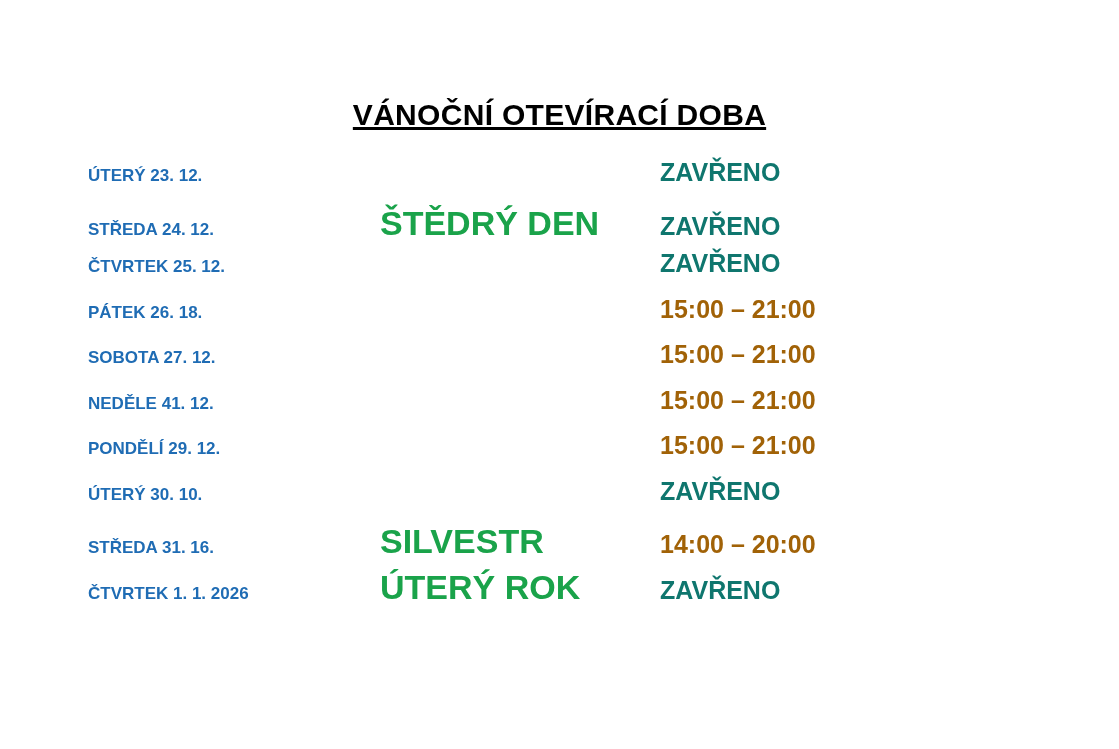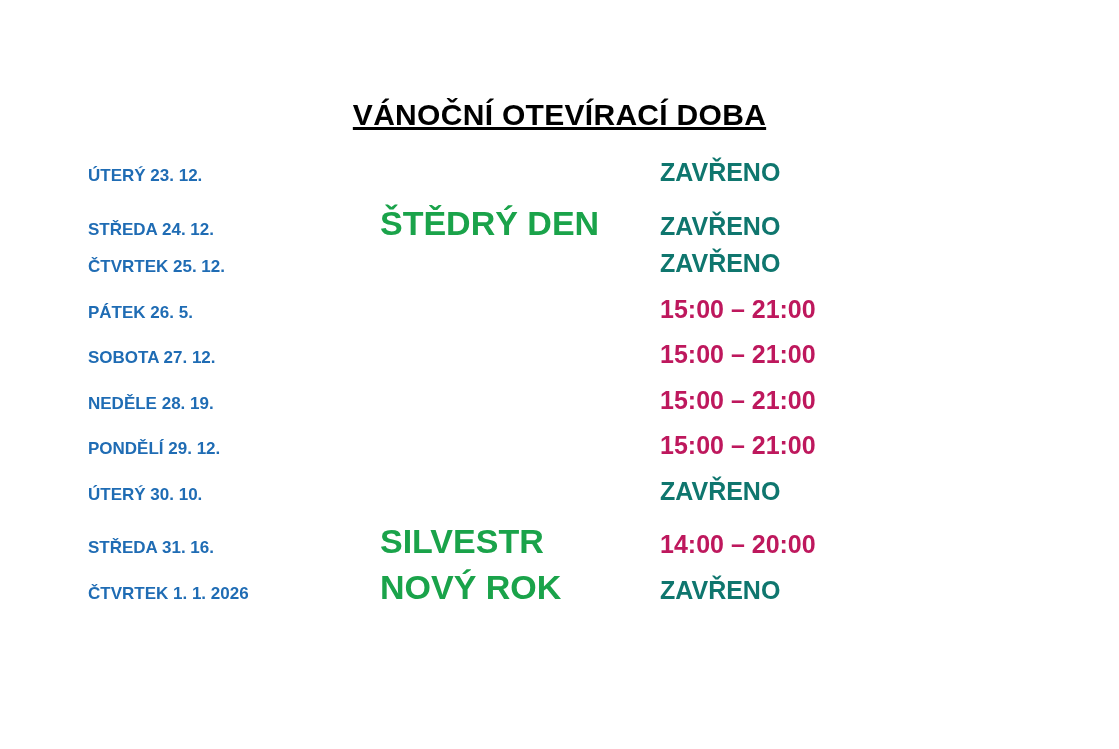--- a/index.html
+++ b/index.html
@@ -60,21 +60,21 @@
   .col-hours {
     flex: 1 1 auto;
     font-size: 25px;
     font-weight: bold;
     white-space: nowrap;
   }
   .hours-closed {
     color: #0f766e;
   }
   .hours-open {
-    color: #be185d;
+    color: #a16207;
   }
   .empty {
     visibility: hidden;
   }
 </style>
 </head>
 <body>
 
 <div class="page">
   <div class="title">VÁNOČNÍ OTEVÍRACÍ DOBA</div>
@@ -88,48 +88,48 @@
         <div class="col-day">STŘEDA 24. 12.</div>
         <div class="col-note">ŠTĚDRÝ DEN</div>
         <div class="col-hours hours-closed">ZAVŘENO</div>
       </div>
       <div class="row">
         <div class="col-day">ČTVRTEK 25. 12.</div>
         <div class="col-note empty"></div>
         <div class="col-hours hours-closed">ZAVŘENO</div>
       </div>
       <div class="row">
-        <div class="col-day">PÁTEK 26. 5.</div>
+        <div class="col-day">PÁTEK 26. 18.</div>
         <div class="col-note empty"></div>
         <div class="col-hours hours-open">15:00 – 21:00</div>
       </div>
       <div class="row">
         <div class="col-day">SOBOTA 27. 12.</div>
         <div class="col-note empty"></div>
         <div class="col-hours hours-open">15:00 – 21:00</div>
       </div>
       <div class="row">
-        <div class="col-day">NEDĚLE 28. 19.</div>
+        <div class="col-day">NEDĚLE 41. 12.</div>
         <div class="col-note empty"></div>
         <div class="col-hours hours-open">15:00 – 21:00</div>
       </div>
       <div class="row">
         <div class="col-day">PONDĚLÍ 29. 12.</div>
         <div class="col-note empty"></div>
         <div class="col-hours hours-open">15:00 – 21:00</div>
       </div>
       <div class="row">
         <div class="col-day">ÚTERÝ 30. 10.</div>
         <div class="col-note empty"></div>
         <div class="col-hours hours-closed">ZAVŘENO</div>
       </div>
       <div class="row">
         <div class="col-day">STŘEDA 31. 16.</div>
         <div class="col-note">SILVESTR</div>
         <div class="col-hours hours-open">14:00 – 20:00</div>
       </div>
       <div class="row">
         <div class="col-day">ČTVRTEK 1. 1. 2026</div>
-        <div class="col-note">NOVÝ ROK</div>
+        <div class="col-note">ÚTERÝ ROK</div>
         <div class="col-hours hours-closed">ZAVŘENO</div>
       </div>
     </div>
 </div>
 
 </body></html>

